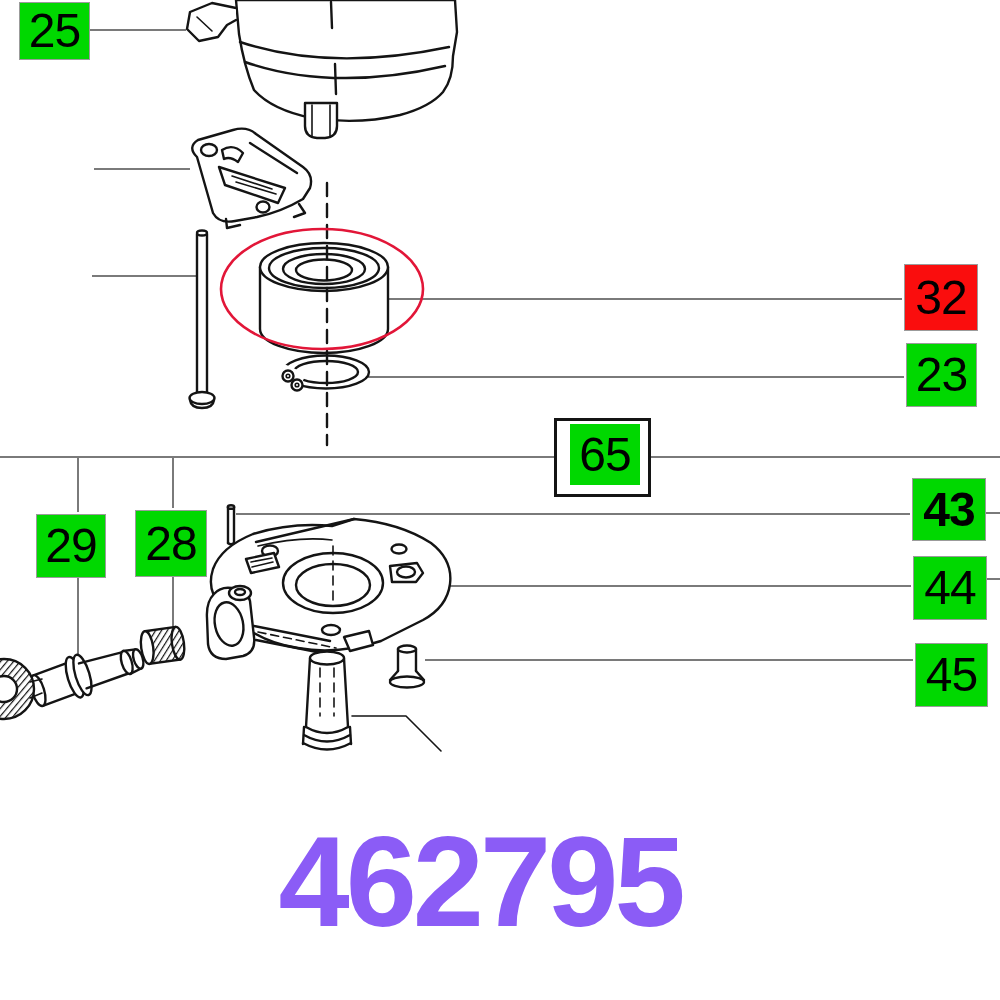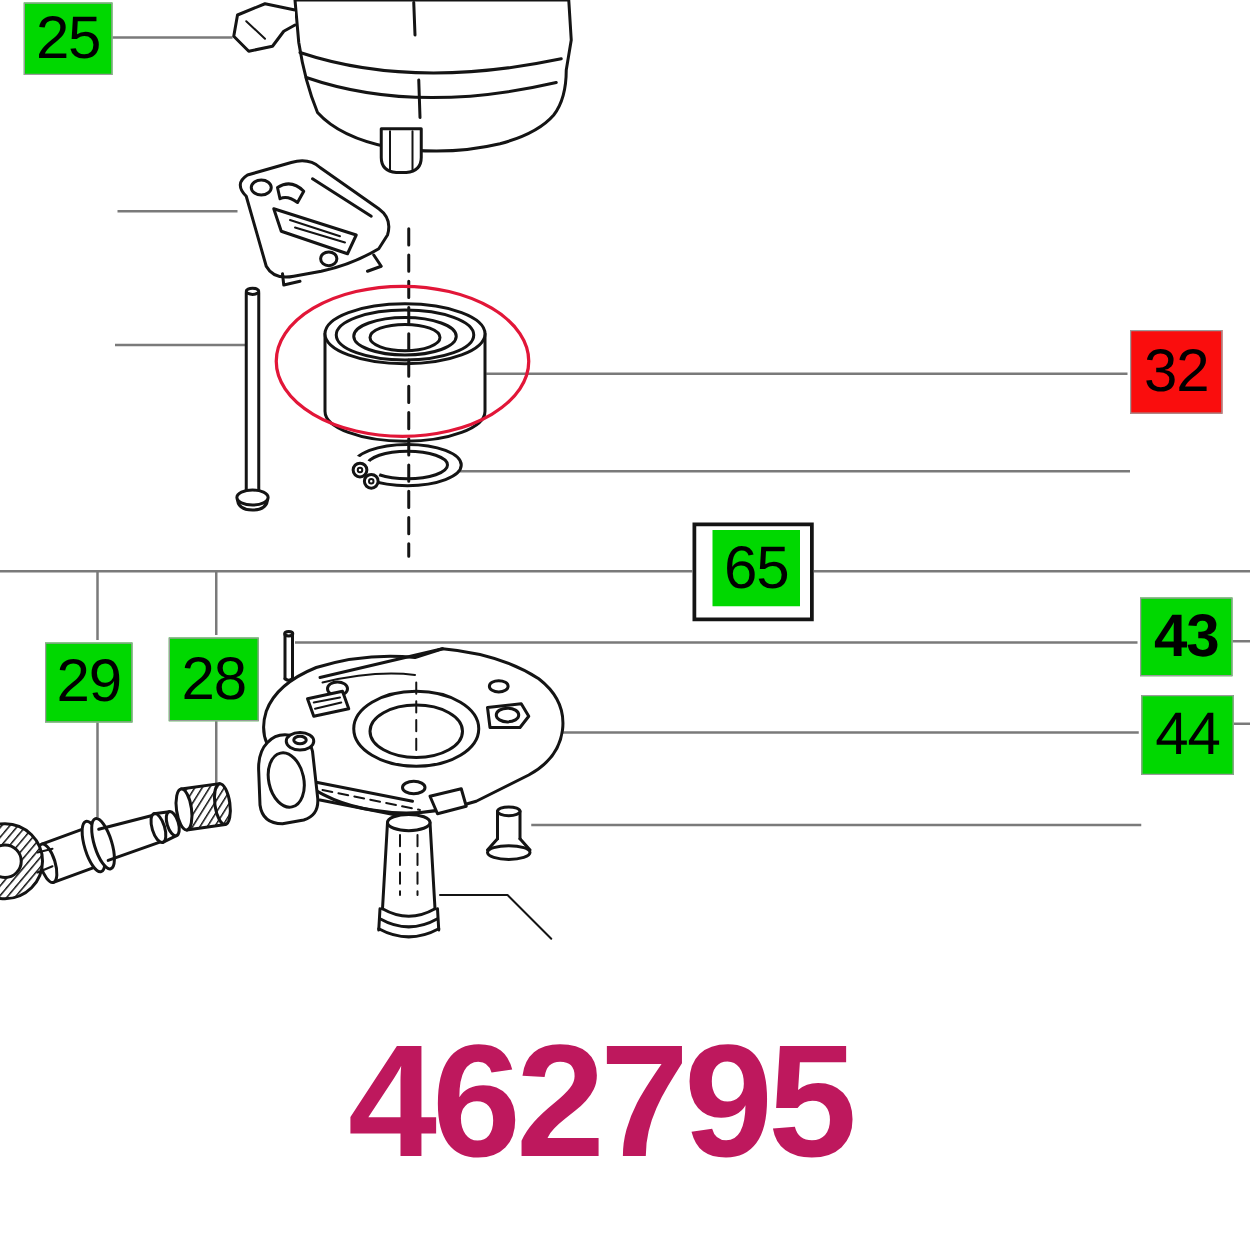--- a/index.html
+++ b/index.html
@@ -20,21 +20,21 @@
   .dash{stroke-dasharray:13 8;}
   .red-ellipse{stroke:var(--highlight-red);stroke-width:2.6;fill:none;}
   .callout{position:absolute;display:flex;align-items:center;justify-content:center;
            background:var(--callout-green);border:1px solid #9b9b9b;color:#000;
            font-size:48px;line-height:1;letter-spacing:-1px;cursor:pointer;
            font-family:"Liberation Sans",sans-serif;}
   .callout.red{background:var(--callout-red);}
   .callout-frame{position:absolute;background:#fff;border:3px solid #141414;box-sizing:border-box;}
   .callout-frame .callout{border:none;}
   .part-number{position:absolute;left:480px;top:818px;transform:translateX(-50%);
-               font-size:128px;font-weight:bold;letter-spacing:-4px;color:#be185d;
+               font-size:128px;font-weight:bold;letter-spacing:-4px;color:#8b5cf6;
                white-space:nowrap;line-height:1;}
 </style>
 </head>
 <body>
 
 <div class="canvas">
 
   <svg class="diagram" width="1000" height="1000" viewBox="0 0 1000 1000">
     <defs>
       <pattern id="knurl" width="5" height="5" patternUnits="userSpaceOnUse" patternTransform="rotate(40)">
@@ -185,33 +185,39 @@
       <ellipse class="inkf" cx="407" cy="682" rx="17" ry="5.5"></ellipse>
     </g>
   </svg>
 
   <div class="callout" style="left:19px;top:2px;width:69px;height:56px;">
     <span>25</span>
   </div>
   <div class="callout red" style="left:904px;top:264px;width:72px;height:65px;">
     <span>32</span>
   </div>
+  <div class="callout" style="left:906px;top:343px;width:69px;height:62px;">
+    <span>23</span>
+  </div>
   <div class="callout-frame" style="left:554px;top:418px;width:97px;height:79px;text-align:right;">
     <div class="callout" style="left:13px;top:3px;width:70px;height:61px;">
       <span>65</span>
     </div>
   </div>
   <div class="callout" style="left:36px;top:514px;width:68px;height:62px;align-items:center;">
     <span>29</span>
   </div>
   <div class="callout" style="left:135px;top:510px;width:70px;height:65px;">
     <span>28</span>
   </div>
   <div class="callout" style="left:912px;top:478px;width:72px;height:61px;font-weight:bold;">
     <span>43</span>
   </div>
   <div class="callout" style="left:913px;top:556px;width:72px;height:62px;">
     <span>44</span>
   </div>
+  <div class="callout" style="left:915px;top:643px;width:71px;height:62px;">
+    <span>45</span>
+  </div>
 
   <div class="part-number">462795</div>
 
 </div>
 
 </body></html>

